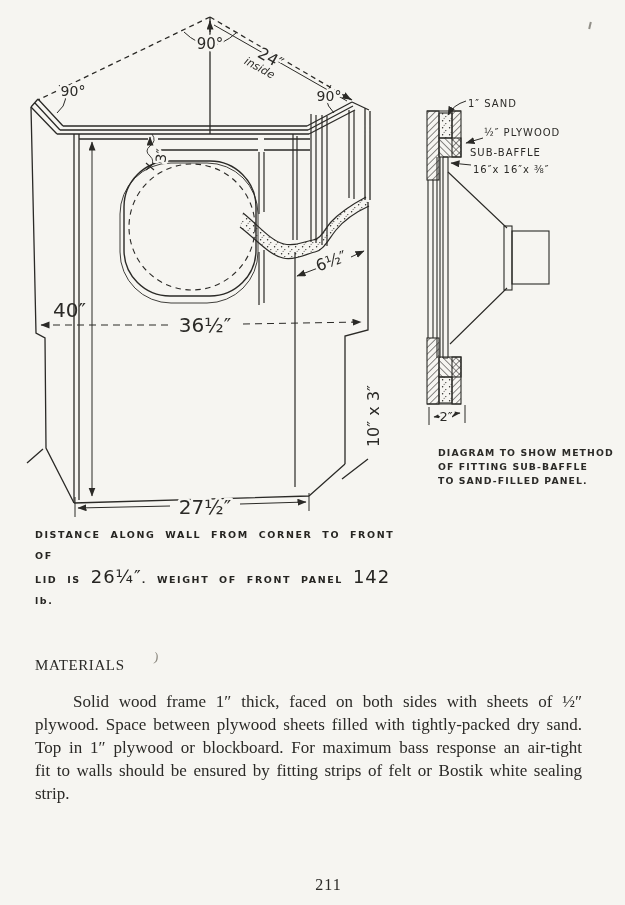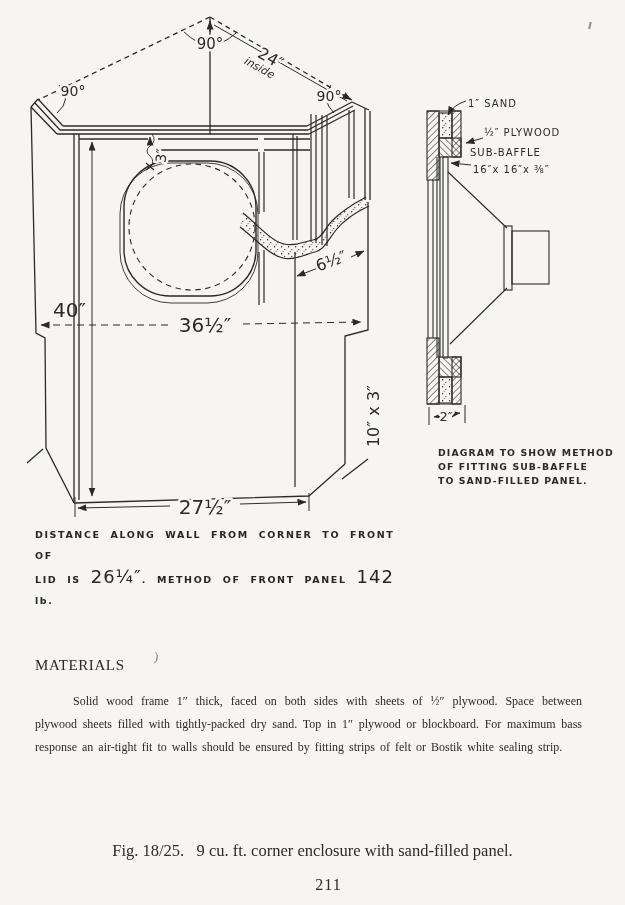--- a/index.html
+++ b/index.html
@@ -25,21 +25,21 @@
     font-size:9.5px;font-weight:600;letter-spacing:1.6px;word-spacing:5px;
     line-height:21px;color:#262522;
   }
   .note .bignum{font-size:18px;font-weight:400;letter-spacing:1px;word-spacing:0;}
   .materials-heading{
     position:absolute;left:35px;top:657px;
     font-size:15px;font-weight:normal;letter-spacing:0.6px;
   }
   .materials-body{
     position:absolute;left:35px;top:690px;width:547px;
-    font-size:12px;line-height:23px;text-align:justify;
+    font-size:17px;line-height:23px;text-align:justify;
     text-indent:38px;word-spacing:2px;
   }
   .fig-caption{
     position:absolute;left:0;top:841px;width:625px;
     text-align:center;font-size:16.5px;white-space:pre-wrap;
   }
   .page-number{
     position:absolute;left:16px;top:876px;width:625px;
     text-align:center;font-size:16px;letter-spacing:1px;
   }
@@ -210,27 +210,26 @@
       <text class="hand-cap" x="438" y="456">DIAGRAM TO SHOW METHOD</text>
       <text class="hand-cap" x="438" y="470">OF FITTING SUB-BAFFLE</text>
       <text class="hand-cap" x="438" y="484">TO SAND-FILLED PANEL.</text>
     </g>
   </svg>
 
   <div class="note">
     <div>DISTANCE ALONG WALL FROM CORNER TO FRONT OF</div>
     <div>
       <span>LID IS</span>
-      <span class="bignum">26¼″</span><span>. METHOD OF FRONT PANEL</span>
+      <span class="bignum">26¼″</span><span>. WEIGHT OF FRONT PANEL</span>
       <span class="bignum">142</span>
       <span>lb.</span>
     </div>
   </div>
 
   <div class="materials-heading">MATERIALS</div>
   <div class="materials-body">Solid wood frame 1″ thick, faced on both sides with sheets of ½″ plywood. Space between plywood sheets filled with tightly-packed dry sand. Top in 1″ plywood or blockboard. For maximum bass response an air-tight fit to walls should be ensured by fitting strips of felt or Bostik white sealing strip.</div>
 
-  <div class="fig-caption">Fig. 18/25.   9 cu. ft. corner enclosure with sand-filled panel.</div>
   <div class="page-number">211</div>
 
   <div class="scan-artifact-1"></div>
   <div class="scan-artifact-2">)</div>
 </div>
 
 </body></html>

